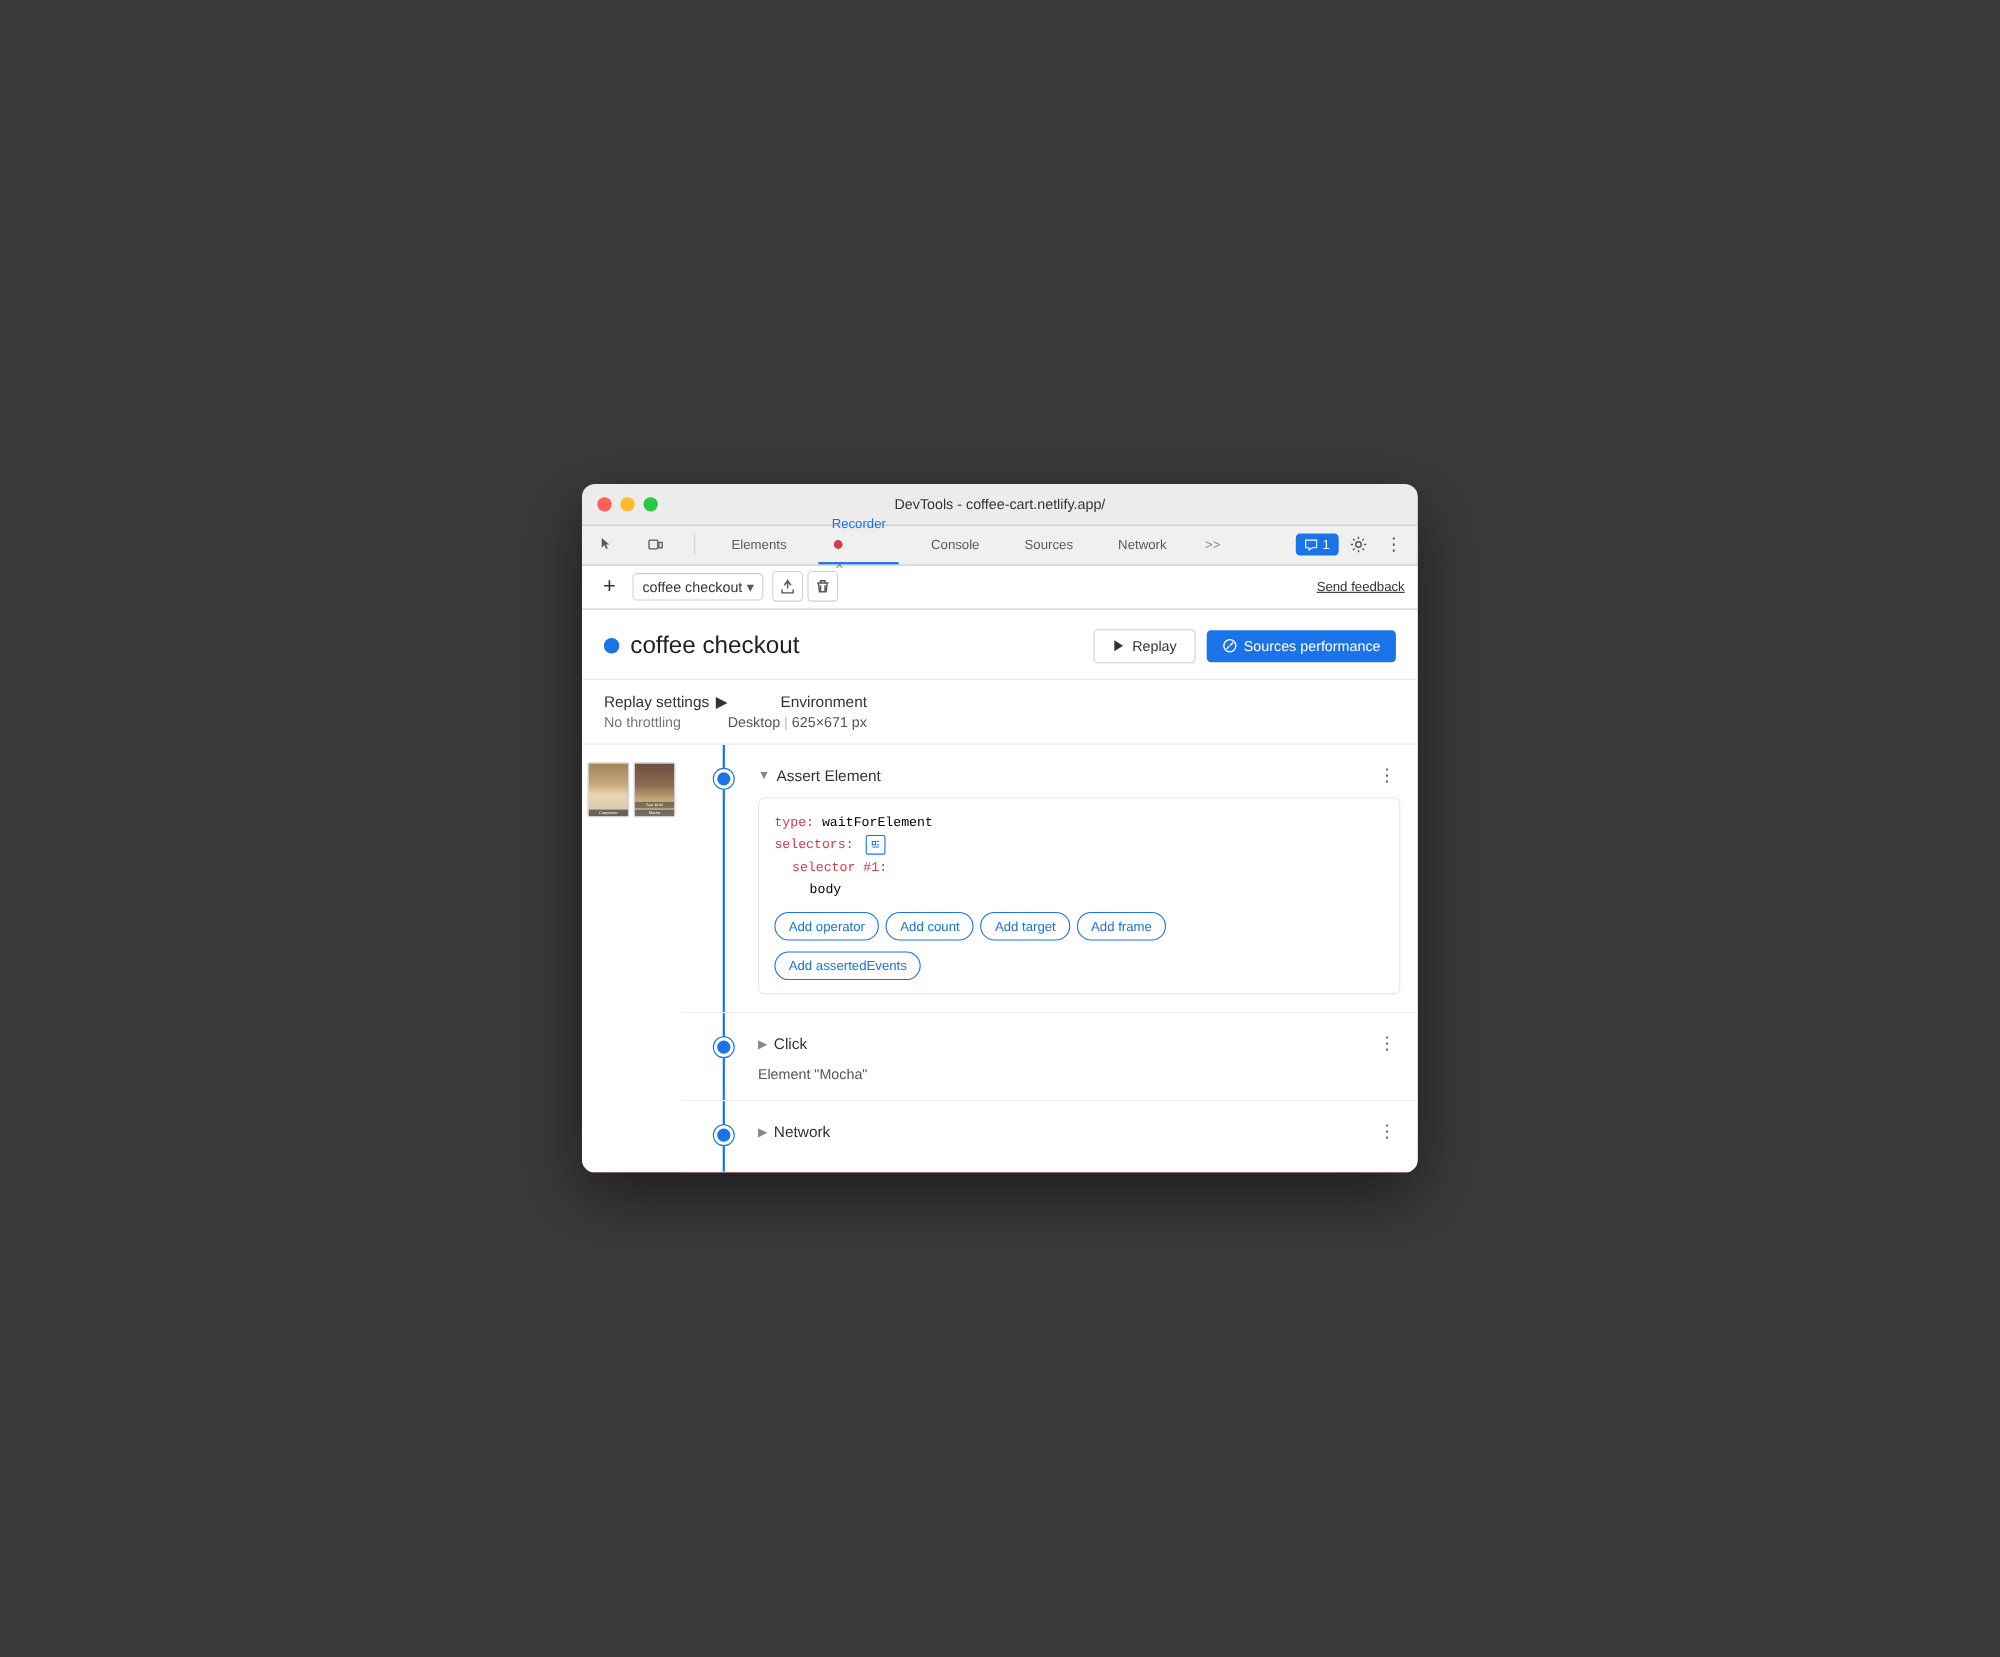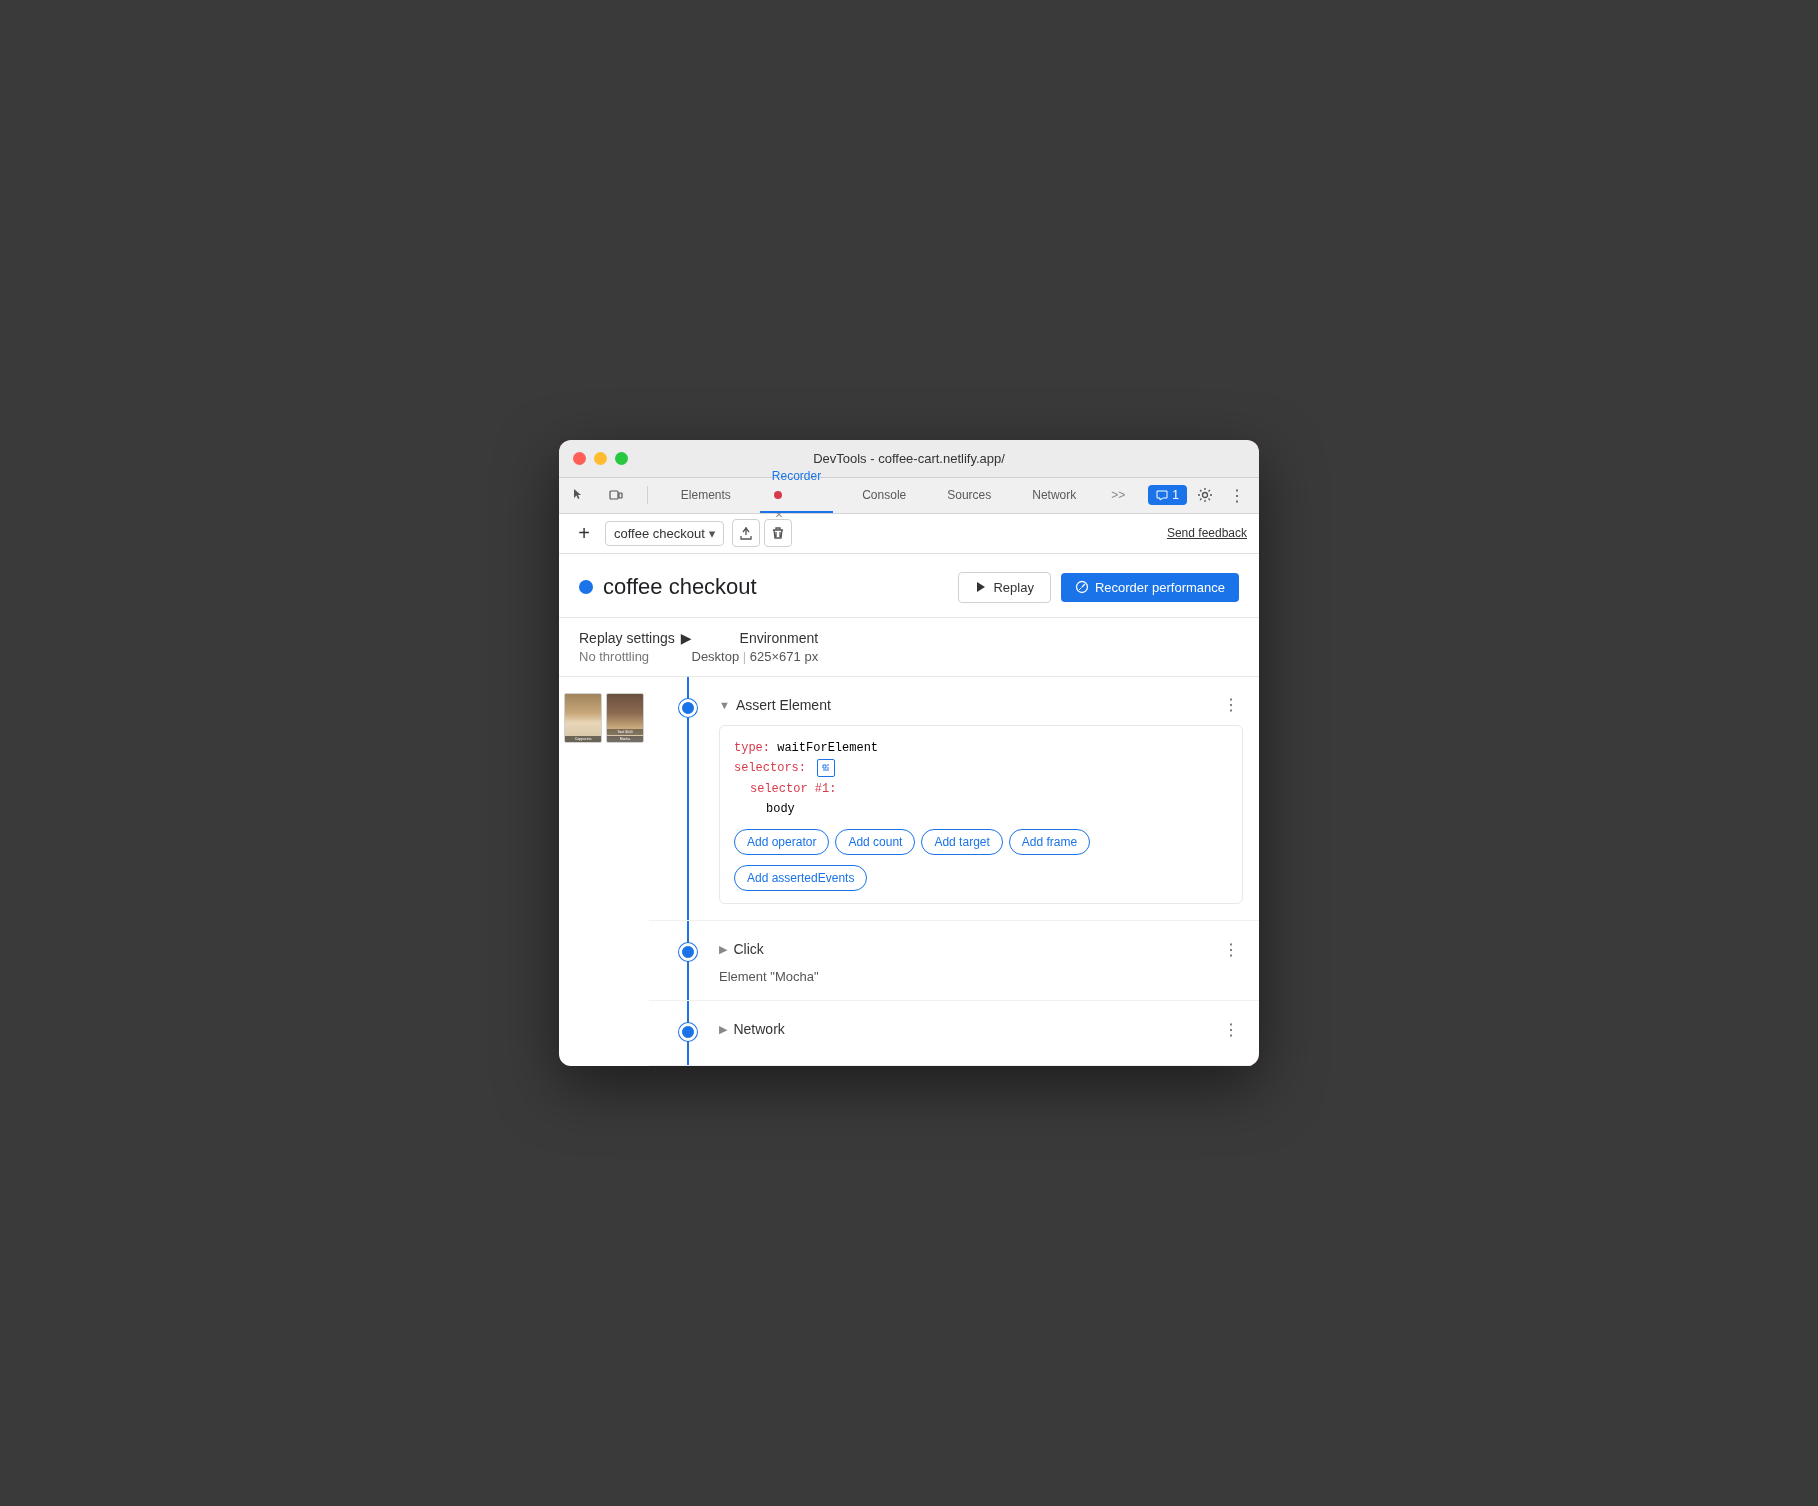--- a/index.html
+++ b/index.html
@@ -5,21 +5,21 @@
     * { box-sizing: border-box; margin: 0; padding: 0; }
     body {
       background: #3a3a3a;
       display: flex;
       align-items: center;
       justify-content: center;
       min-height: 100vh;
       font-family: -apple-system, BlinkMacSystemFont, 'Segoe UI', sans-serif;
     }
     .window {
-      width: 700px;
+      width: 760px;
       background: #7f1d1d;
       border-radius: 12px;
       box-shadow: 0 20px 60px rgba(0,0,0,0.5);
       overflow: hidden;
     }
     
     .titlebar {
       background: #ececec;
       height: 38px;
       display: flex;
@@ -529,21 +529,21 @@
             <polygon points="2,1 10,6 2,11" fill="#333"></polygon>
           </svg>
           <span>Replay</span>
         </button>
         <button class="measure-btn">
           <svg width="14" height="14" viewBox="0 0 14 14">
             <circle cx="7" cy="7" r="5.5" stroke="white" stroke-width="1.3" fill="none"></circle>
             <path d="M7 7L10 4" stroke="white" stroke-width="1.3"></path>
             <path d="M4 10L6.5 7.5" stroke="white" stroke-width="1"></path>
           </svg>
-          <span>Recorder performance</span>
+          <span>Sources performance</span>
         </button>
       </div>
     </div>
 
     <div class="settings-bar">
       <div class="settings-left">
         <div class="settings-title">
           <span>Replay settings</span>
           <span>▶</span>
         </div>

